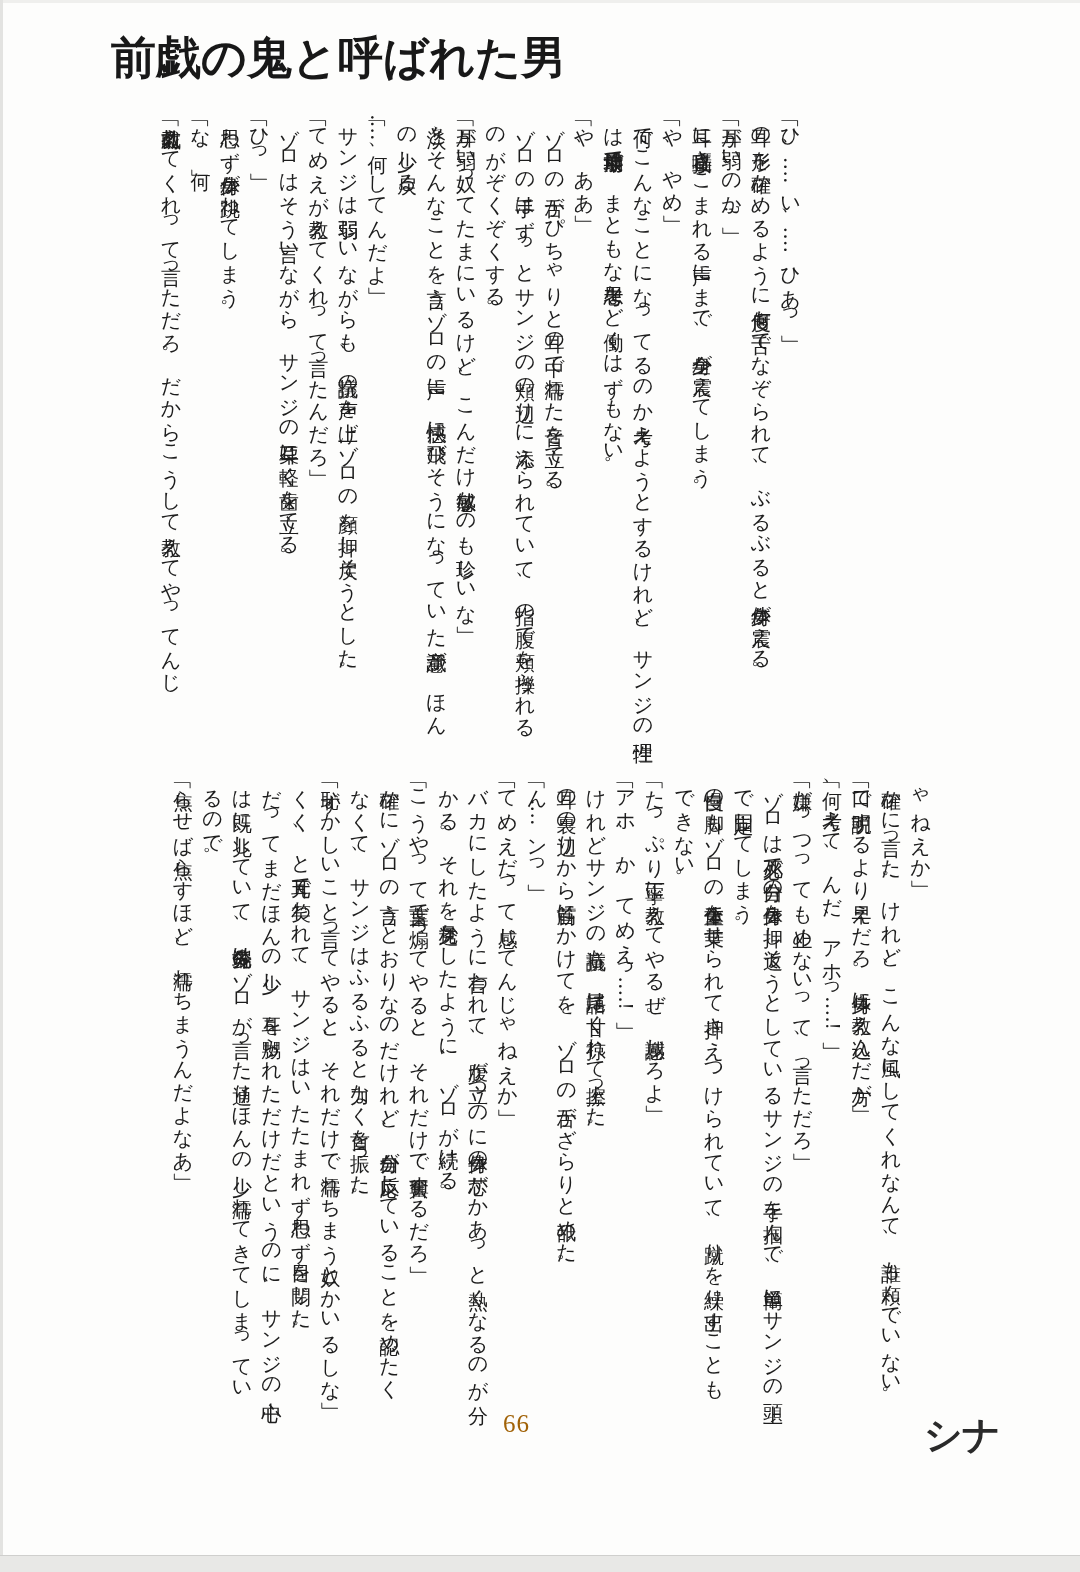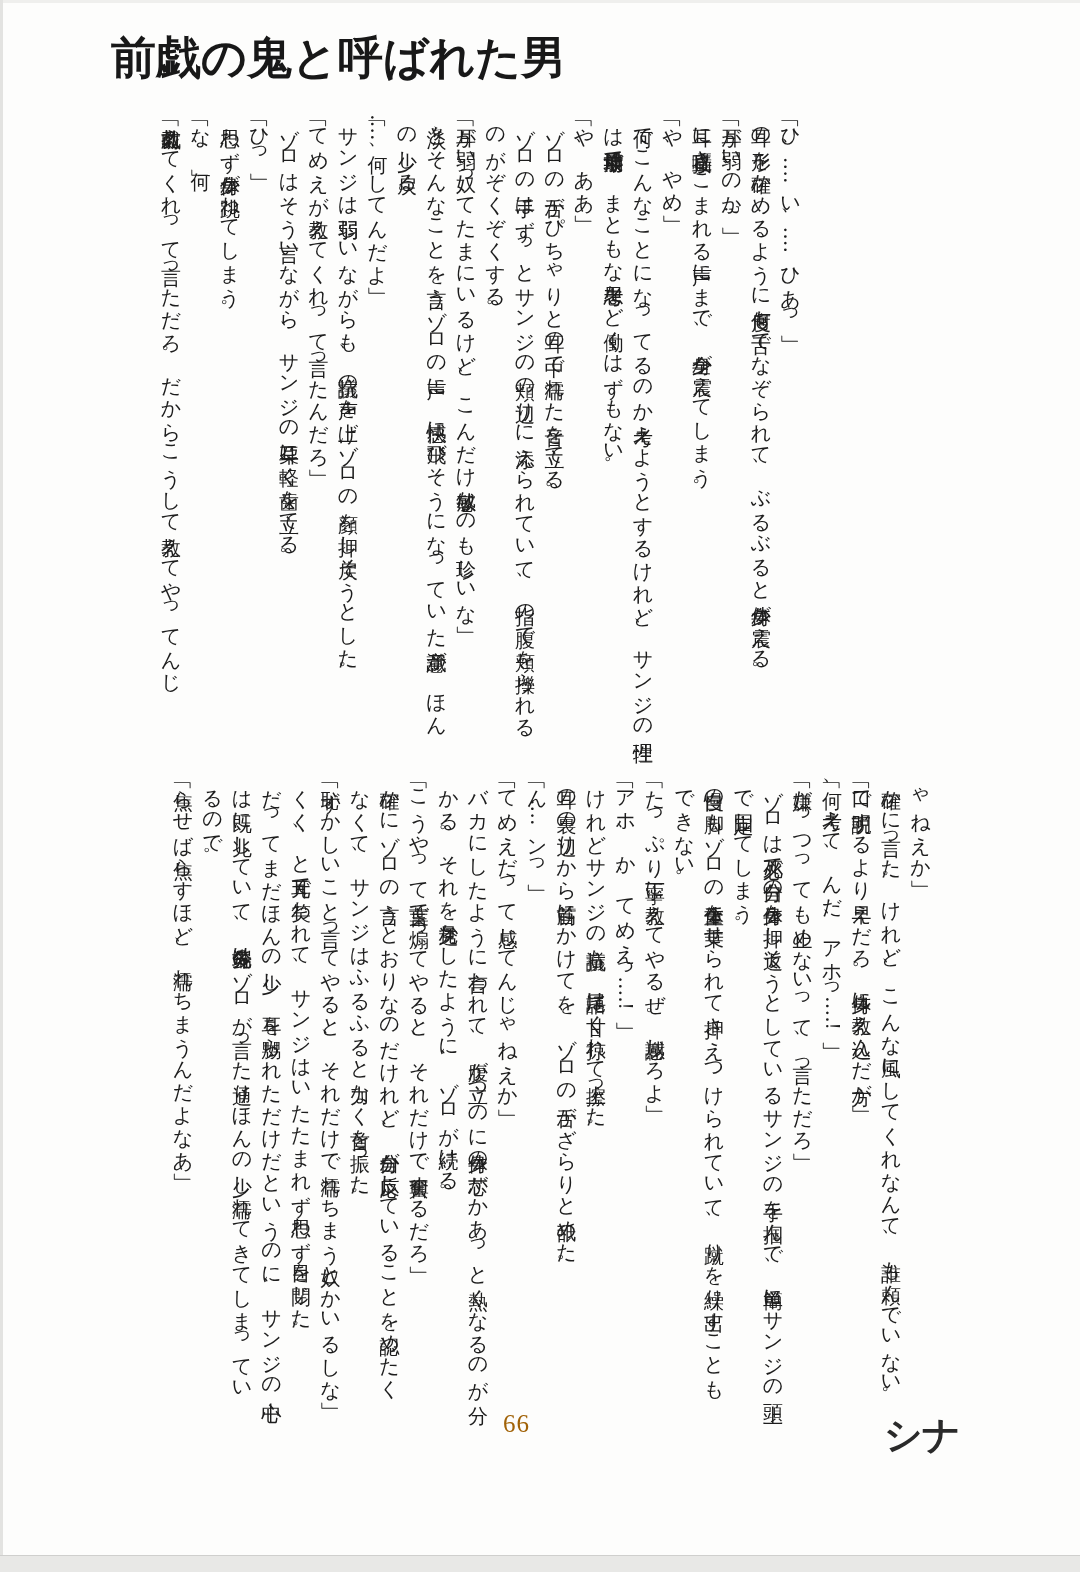--- a/index.html
+++ b/index.html
@@ -49,21 +49,21 @@
   }
   .page-number {
     position: absolute;
     left: 503px; top: 1410px;
     font-size: 25px;
     letter-spacing: 1px;
     color: #a16207;
   }
   .signature {
     position: absolute;
-    left: 884px; top: 1410px;
+    left: 924px; top: 1410px;
     font-family: Liberation Mono, monospace;
     font-weight: bold;
     font-size: 38px;
     letter-spacing: -1px;
     color: #2a2a2a;
     white-space: nowrap;
   }
   
   .edge-bottom {
     position: absolute;

